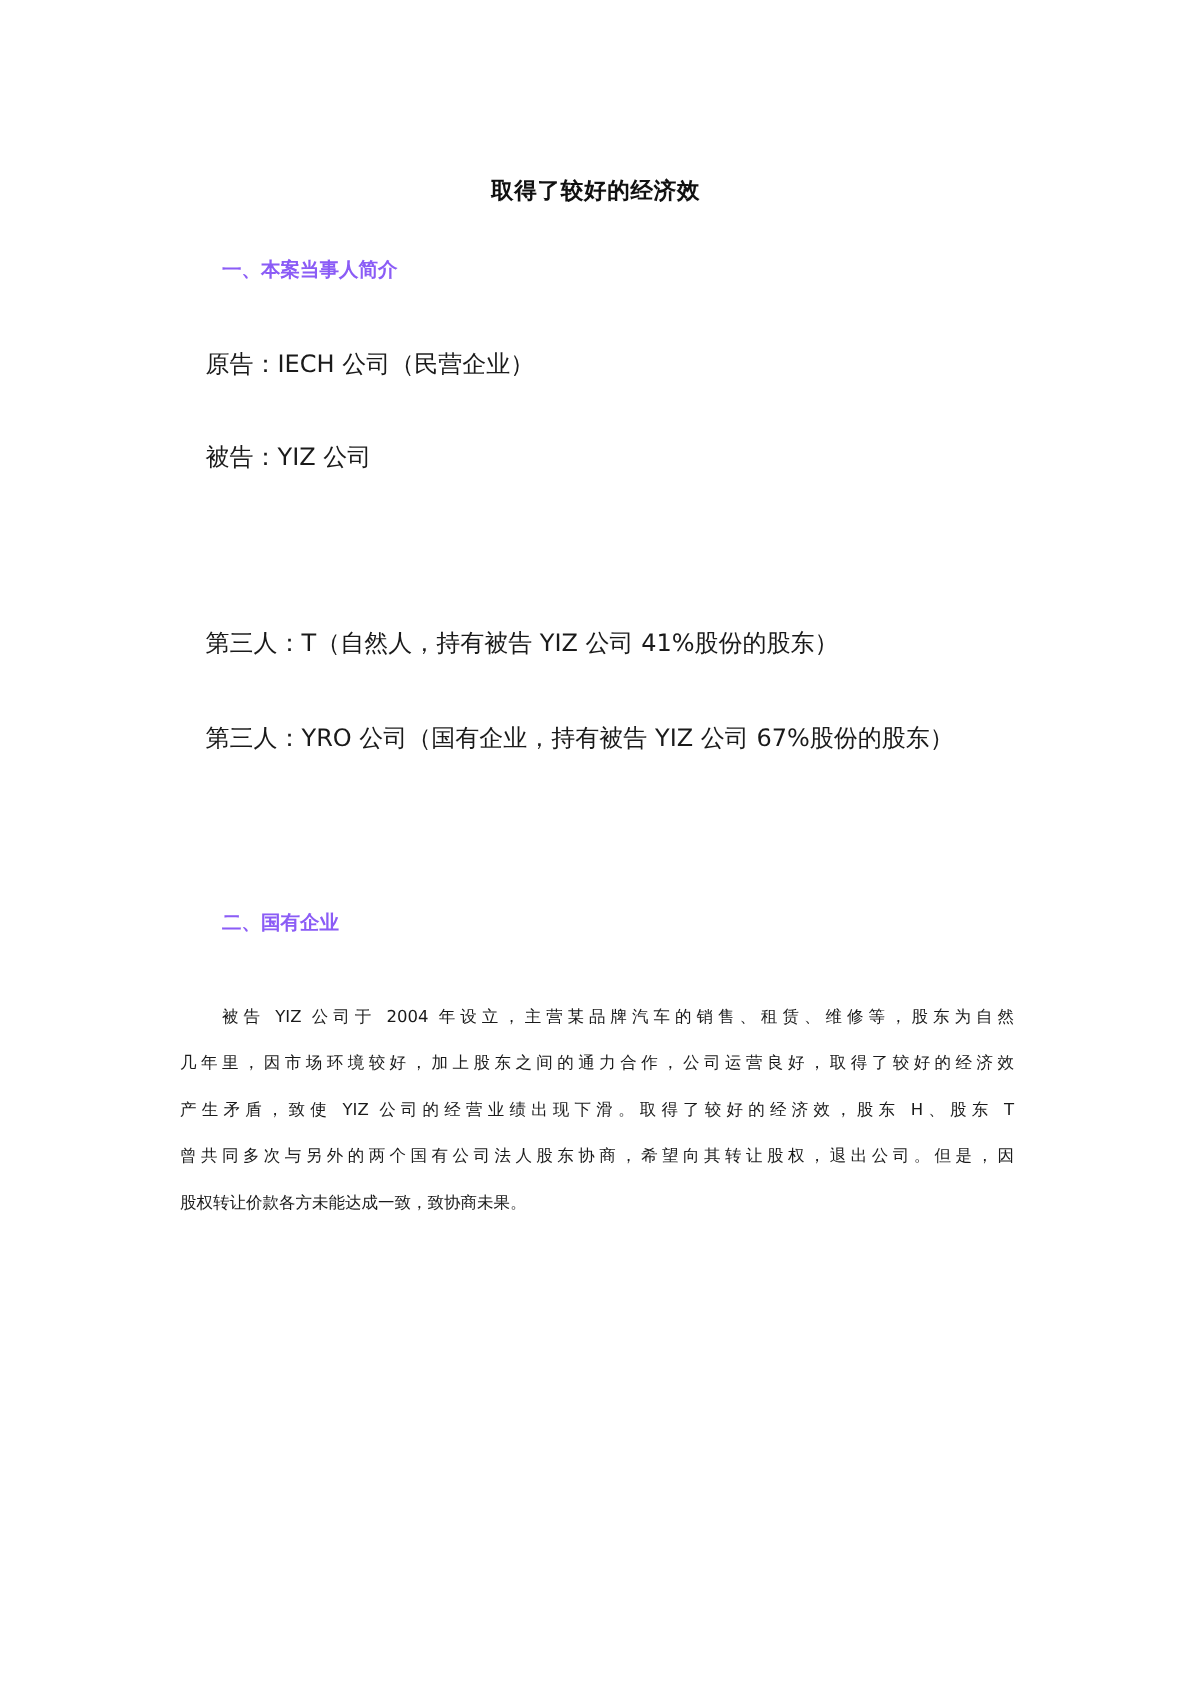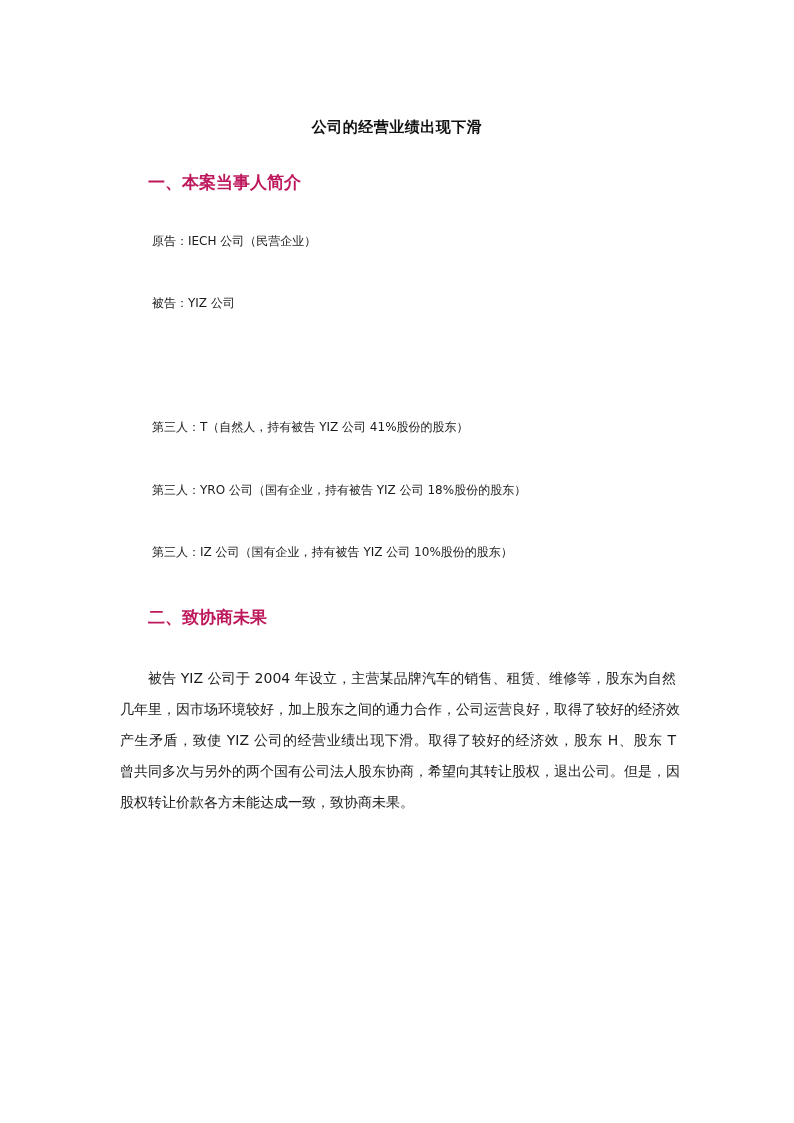--- a/index.html
+++ b/index.html
@@ -30,38 +30,38 @@
       text-align: center;
       font-family: "DejaVu Serif", "Liberation Serif", serif;
       font-size: 15px;
       font-weight: bold;
       letter-spacing: 0.5px;
       color: #111;
     }
     .heading {
       position: absolute;
       left: 148px;
-      font-size: 17px;
+      font-size: 13px;
       font-weight: bold;
-      color: #be185d;
+      color: #8b5cf6;
       white-space: nowrap;
     }
     .line {
       position: absolute;
-      left: 152px;
-      font-size: 12px;
+      left: 137px;
+      font-size: 16px;
       white-space: nowrap;
       color: #1a1a1a;
     }
     .para {
       position: absolute;
       left: 120px;
       top: 668px;
       width: 556px;
-      font-size: 14px;
+      font-size: 11px;
       color: #1a1a1a;
     }
     .para .pline {
       display: block;
       height: 31px;
       line-height: 20px;
       white-space: nowrap;
       text-align: justify;
       text-align-last: justify;
     }
@@ -70,31 +70,30 @@
     }
     .para .pline.last {
       text-align-last: left;
     }
   </style>
 </head>
 <body>
 
 <div class="page">
 
-  <div class="title">公司的经营业绩出现下滑</div>
+  <div class="title">取得了较好的经济效</div>
 
   <div class="heading" style="top:171px;">一、本案当事人简介</div>
 
   <div class="line" style="top:233px;">原告：IECH 公司（民营企业）</div>
   <div class="line" style="top:295px;text-align:center;">被告：YIZ 公司</div>
   <div class="line" style="top:419px;">第三人：T（自然人，持有被告 YIZ 公司 41%股份的股东）</div>
-  <div class="line" style="top:482px;">第三人：YRO 公司（国有企业，持有被告 YIZ 公司 18%股份的股东）</div>
-  <div class="line" style="top:544px;">第三人：IZ 公司（国有企业，持有被告 YIZ 公司 10%股份的股东）</div>
+  <div class="line" style="top:482px;">第三人：YRO 公司（国有企业，持有被告 YIZ 公司 67%股份的股东）</div>
 
-  <div class="heading" style="top:606px;">二、致协商未果</div>
+  <div class="heading" style="top:606px;">二、国有企业</div>
 
   <div class="para">
     <span class="pline first">被告 YIZ 公司于 2004 年设立，主营某品牌汽车的销售、租赁、维修等，股东为自然</span>
     <span class="pline">几年里，因市场环境较好，加上股东之间的通力合作，公司运营良好，取得了较好的经济效</span>
     <span class="pline">产生矛盾，致使 YIZ 公司的经营业绩出现下滑。取得了较好的经济效，股东 H、股东 T</span>
     <span class="pline">曾共同多次与另外的两个国有公司法人股东协商，希望向其转让股权，退出公司。但是，因</span>
     <span class="pline last">股权转让价款各方未能达成一致，致协商未果。</span>
   </div>
 
 </div>

